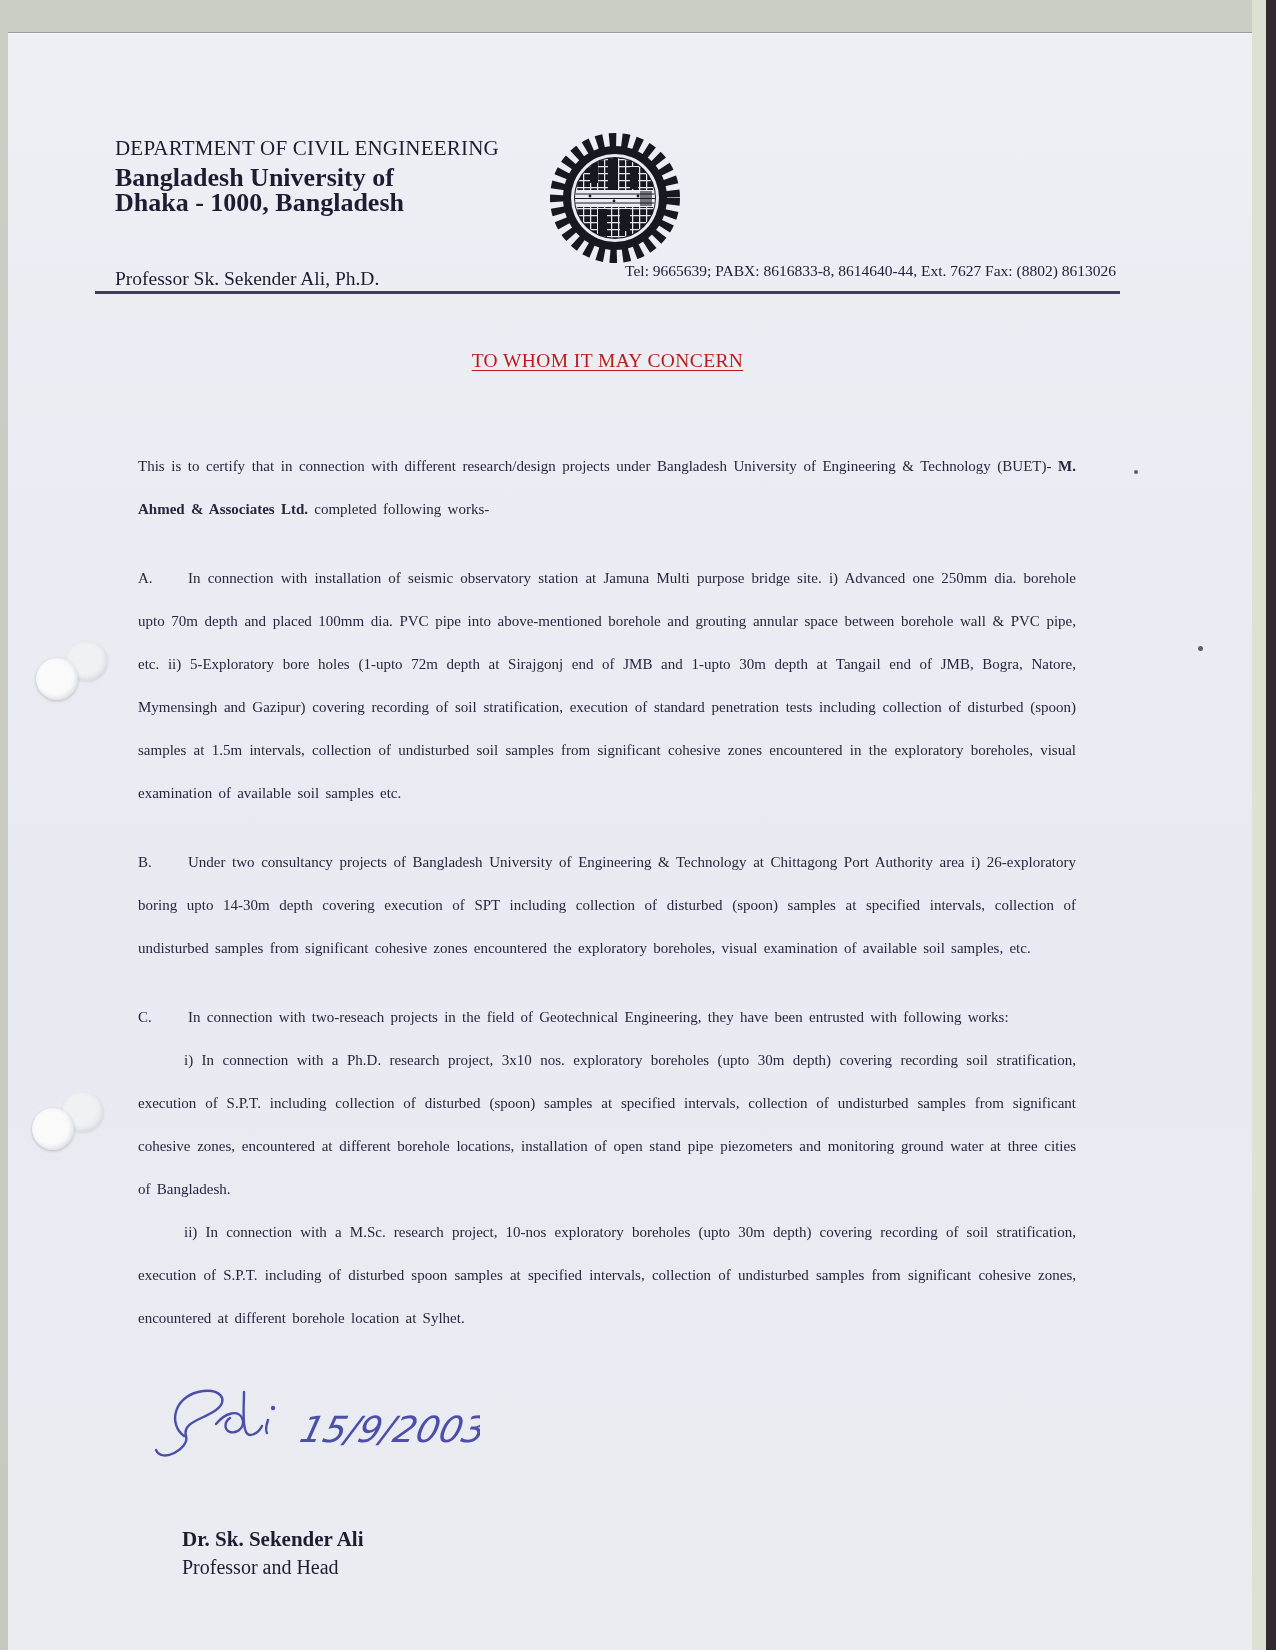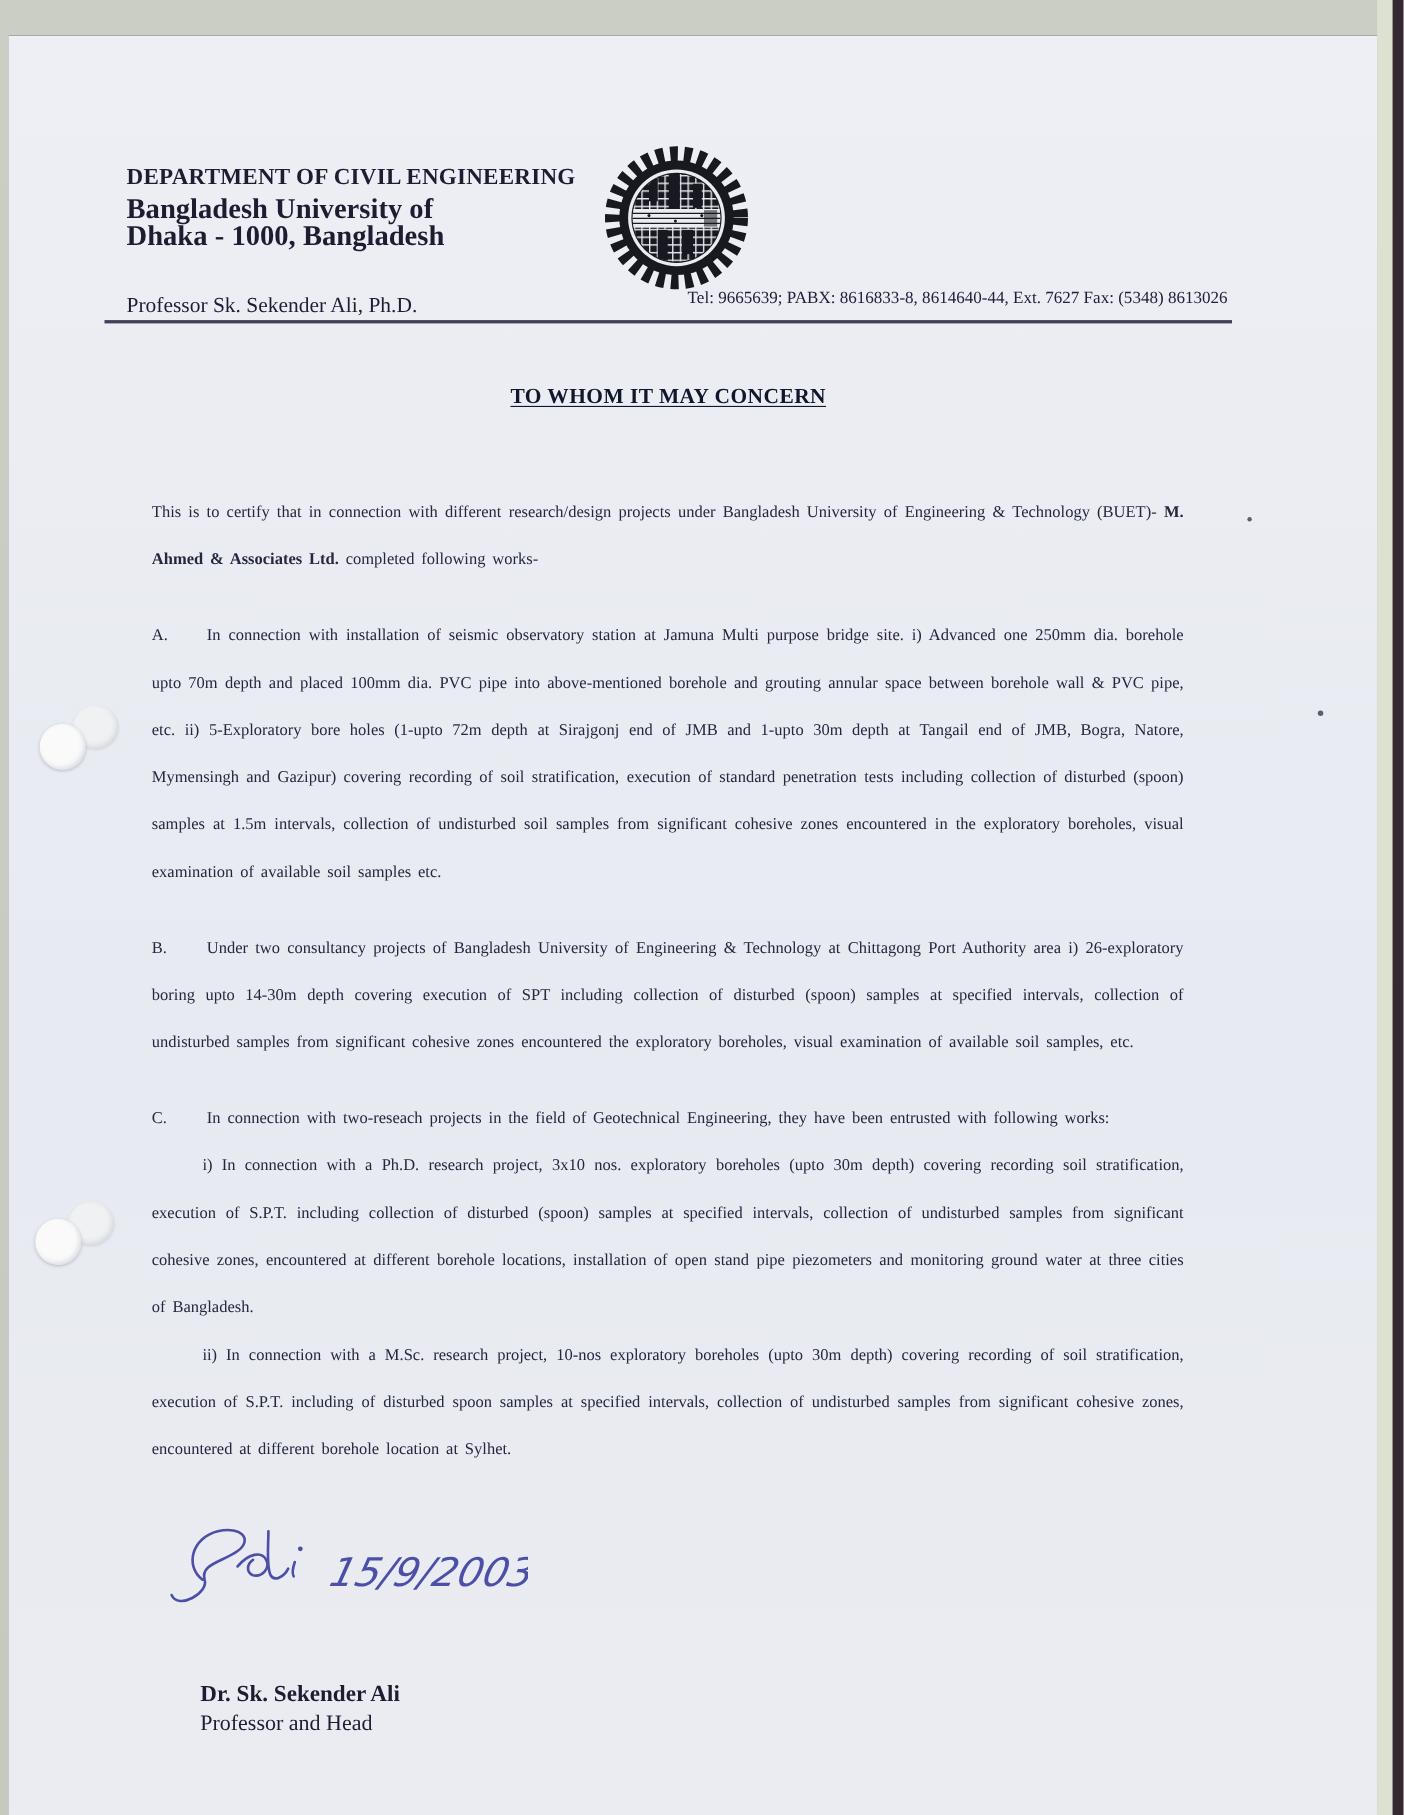--- a/index.html
+++ b/index.html
@@ -27,37 +27,37 @@
     box-shadow:0 -1px 0 #9aa09c, inset 0 1px 0 #f4f5f9;
   }
   
   .sticker{position:absolute;border-radius:50%;}
   .sticker.bright{background:#fafafa;box-shadow:0 1px 3px rgba(120,125,140,.45), inset -2px -2px 4px rgba(200,205,215,.6);}
   .sticker.faint{background:#eff1f2;box-shadow:inset -2px -2px 5px rgba(205,210,218,.8),0 1px 2px rgba(150,155,165,.25);}
   .speck{position:absolute;background:#3a3a48;border-radius:50%;opacity:.8;}
 
   
   .hdr-left{position:absolute;left:115px;top:136px;color:#1d1d32;}
-  .dept{font-size:21px;font-weight:bold;letter-spacing:.2px;margin:12px 0 4px 0;}
+  .dept{font-size:21px;font-weight:normal;letter-spacing:.2px;margin:0 0 4px 0;}
   .uni-line{font-size:26px;font-weight:bold;line-height:25px;}
   .professor{position:absolute;left:115px;top:268px;font-size:19.5px;font-weight:normal;color:#1d1d32;}
 
   .logo{position:absolute;left:548px;top:131px;width:135px;height:135px;}
 
   .hdr-right{position:absolute;left:660px;top:138px;width:455px;text-align:right;color:#1c1c30;}
   .bn-title{font-size:37px;font-weight:bold;line-height:44px;letter-spacing:1px;
             font-family:"DejaVu Sans","Liberation Sans",sans-serif;padding-right:6px;}
   .bn-sub{font-size:23px;margin-top:26px;font-family:"DejaVu Sans","Liberation Sans",sans-serif;}
   .tel{position:absolute;right:160px;top:262px;font-size:15.5px;color:#20203a;width:600px;text-align:right;}
   .rule{position:absolute;left:95px;top:291px;width:1025px;height:3px;background:#3f3f55;}
 
   
   .title{
     position:absolute;left:95px;top:350px;width:1025px;text-align:center;
-    font-size:19.5px;font-weight:bold;letter-spacing:.4px;color:#0f172a;
+    font-size:19.5px;font-weight:normal;letter-spacing:.4px;color:#b91c1c;
   }
   .title span{text-decoration:underline;text-underline-offset:3px;}
   .body{
     position:absolute;left:138px;top:445px;width:938px;
     font-size:15px;line-height:43px;color:#26263e;
     text-align:justify;word-spacing:2.5px;
   }
   .intro{margin:0 0 26px 0;}
   .bold{font-weight:bold;}
   .item{margin:0 0 26px 0;}
@@ -119,21 +119,21 @@
     <circle cx="66" cy="70" r="1.4" fill="#181820"></circle>
     <circle cx="90" cy="65" r="1.4" fill="#181820"></circle>
     <rect x="92" y="60" width="12" height="15" fill="#181820" opacity=".55"></rect>
   </g>
 </svg>
 
 <div class="hdr-right">
 </div>
 
 <div class="professor">Professor Sk. Sekender Ali, Ph.D.</div>
-<div class="tel">Tel: 9665639; PABX: 8616833-8, 8614640-44, Ext. 7627 Fax: (5348) 8613026</div>
+<div class="tel">Tel: 9665639; PABX: 8616833-8, 8614640-44, Ext. 7627 Fax: (8802) 8613026</div>
 <div class="rule"></div>
 
 <div class="title">
   <span>TO WHOM IT MAY CONCERN</span>
 </div>
 
 <div class="body">
   <p class="intro"><span>This is to certify that in connection with different research/design projects under Bangladesh University of Engineering &amp; Technology (BUET)- </span><span class="bold">M. Ahmed &amp; Associates Ltd.</span><span> completed following works-</span></p>
 
   <p class="item"><span class="item-label">A.</span><span>In connection with installation of seismic observatory station at Jamuna Multi purpose bridge site. i) Advanced one 250mm dia. borehole upto 70m depth and placed 100mm dia. PVC pipe into above-mentioned borehole and grouting annular space between borehole wall &amp; PVC pipe, etc.  ii) 5-Exploratory bore holes  (1-upto 72m depth at Sirajgonj end of JMB and 1-upto 30m depth at Tangail end of JMB, Bogra, Natore, Mymensingh and Gazipur) covering recording of soil stratification, execution of standard penetration tests including collection of disturbed (spoon) samples at 1.5m intervals, collection of undisturbed soil samples from significant cohesive zones encountered in the exploratory boreholes, visual examination of available soil samples etc.</span></p>

